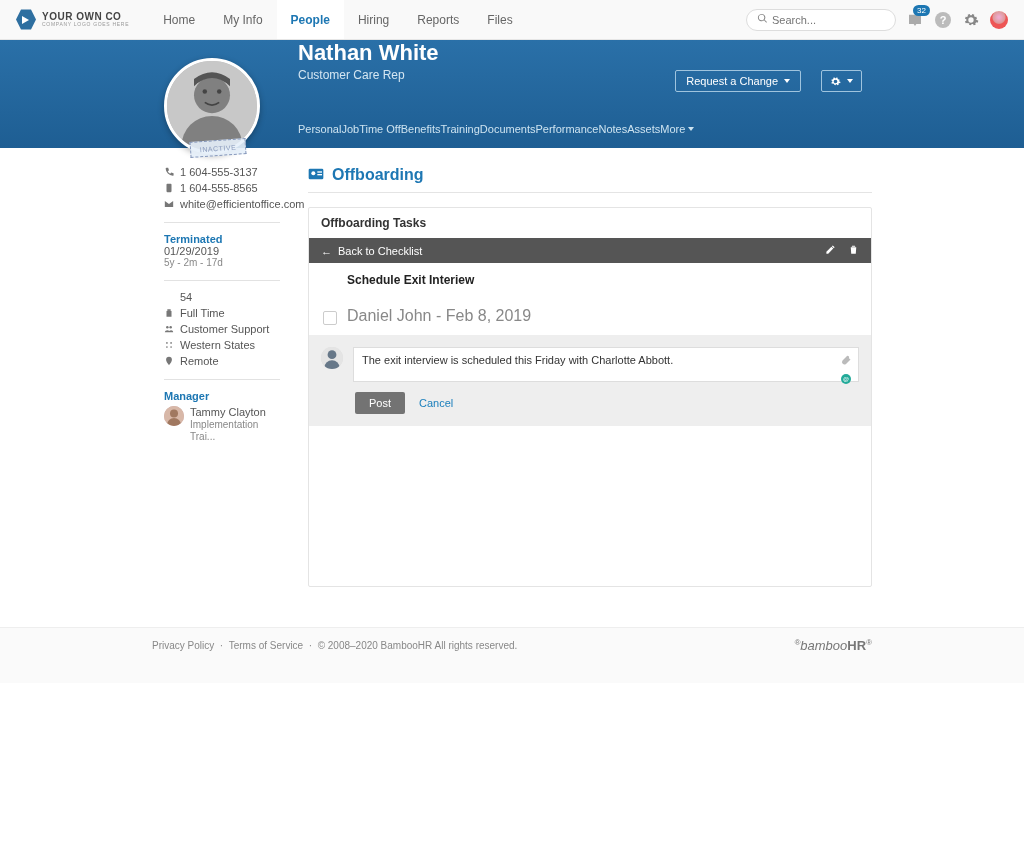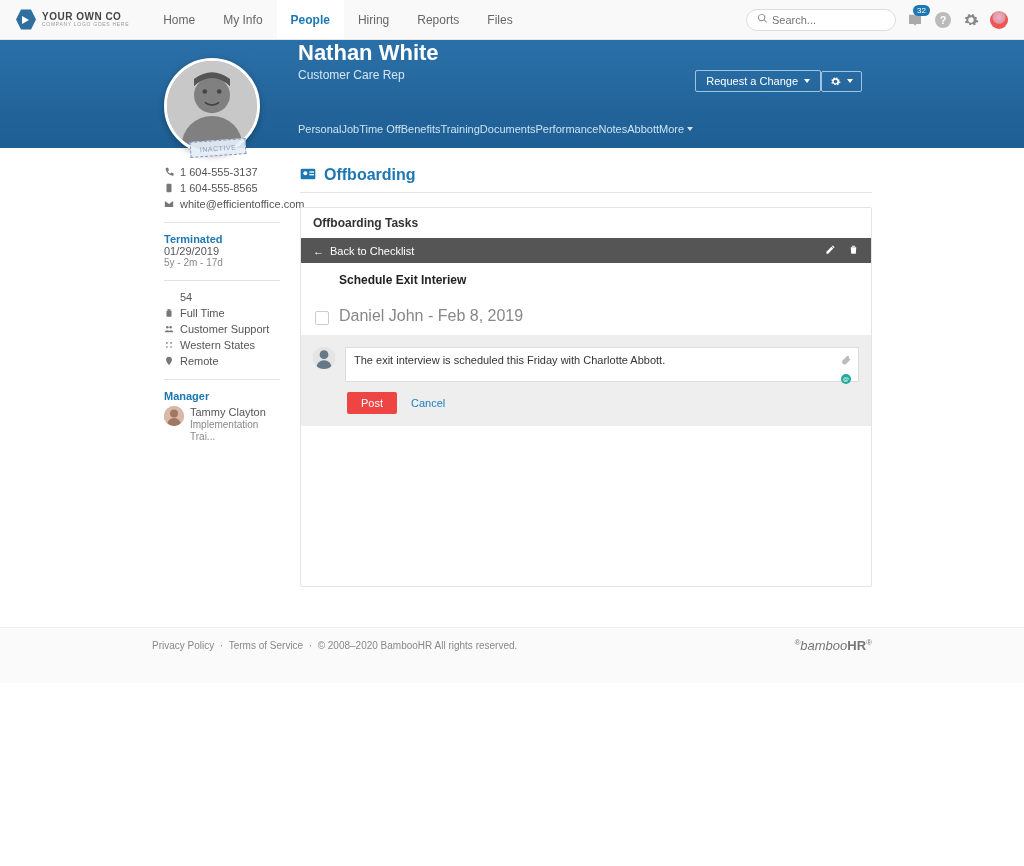--- a/index.html
+++ b/index.html
@@ -30,31 +30,31 @@
   
   .hero { background: linear-gradient(#2a70a8, #1e5e93); height: 108px; position: relative; }
   .hero-inner { max-width: 880px; margin-left: 152px; display:flex; }
   .emp-avatar { position:absolute; left: 164px; top: 18px; width: 96px; height: 96px; border-radius: 50%; border: 3px solid #fff; background: #bbb; overflow:hidden; box-shadow: 0 2px 6px rgba(0,0,0,0.3); }
   .emp-avatar svg { width:100%; height:100%; }
   .stamp { position:absolute; left:190px; top:100px; width:56px; height:16px; border:1px dashed #89b; background:rgba(230,240,250,0.9); transform:rotate(-4deg); font-size:7px; color:#89b; display:flex; align-items:center; justify-content:center; letter-spacing:0.5px; }
   .emp-name-block { margin-left: 146px; color: #fff; }
   .emp-name { font-size: 22px; font-weight: 600; }
   .emp-title { font-size: 12px; color: #d4e6f2; margin-top: 2px; }
 
-  .hero-actions { position:absolute; right:162px; top:30px; display:flex; gap:0;align-items:center; }
+  .hero-actions { position:absolute; right:162px; top:30px; display:flex; gap:20px; }
   .btn-outline { border:1px solid #9fc4de; color:#fff; background:transparent; padding:4px 10px; font-size:11px; border-radius:2px; cursor:pointer; display:flex; align-items:center; gap:6px; }
   .btn-outline.small { padding:4px 8px; }
   .caret { width:0; height:0; border-left:3px solid transparent; border-right:3px solid transparent; border-top:4px solid currentColor; }
 
   .subtabs { position:absolute; bottom:0; left:298px; right:152px; display:flex; height:30px; align-items:center; }
   .subtab { color:#cde3f0; font-size:11px; cursor:pointer; padding-bottom:8px; }
   .subtab.more { display:flex; align-items:center; gap:3px; }
 
   
-  .page { display:flex; padding: 18px 152px 40px 164px; gap: 20px; }
+  .page { display:flex; padding: 18px 152px 40px 164px; gap: 28px; }
   .sidebar { width: 116px; font-size: 11px; color:#555; }
   .side-list { list-style:none; }
   .side-list li { display:flex; align-items:center; gap:6px; margin-bottom: 4px; color:#555; }
   .side-list svg { width:10px; height:10px; fill:#777; flex-shrink:0; }
   .side-divider { border-top:1px solid #e2e2e2; margin:12px 0 10px; }
   .side-label { color:#1d77b3; font-size:11px; font-weight:600; }
   .side-sub { color:#888; font-size:10px; }
   .manager-row { display:flex; gap:6px; margin-top:4px; }
   .manager-ava { width:20px; height:20px; border-radius:50%; background:#caa; flex-shrink:0; overflow:hidden; }
   .manager-ava svg { width:100%; height:100%; }
@@ -81,21 +81,21 @@
   .comment-area { background:#eee; padding:12px; }
   .comment-row { display:flex; gap:10px; align-items:flex-start; }
   .comment-ava { width:22px; height:22px; border-radius:50%; background:#ddd; overflow:hidden; flex-shrink:0; }
   .comment-ava svg { width:100%; height:100%; }
   .comment-box { background:#fff; border:1px solid #ddd; flex:1; position:relative; padding:6px 26px 6px 8px; min-height:30px; }
   .comment-box textarea { border:none; outline:none; resize:none; width:100%; font-size:11px; font-family:inherit; color:#333; height:18px; }
   .comment-box-icons { position:absolute; right:6px; top:6px; display:flex; flex-direction:column; gap:4px; }
   .comment-box-icons svg { width:12px; height:12px; }
 
   .comment-actions { margin:10px 0 0 34px; display:flex; align-items:center; gap:14px; }
-  .btn-post { background:#ef4444; color:#fff; border:none; padding:5px 14px; font-size:11px; border-radius:2px; cursor:pointer; }
+  .btn-post { background:#737373; color:#fff; border:none; padding:5px 14px; font-size:11px; border-radius:2px; cursor:pointer; }
   .link-cancel { color:#1a7fbc; font-size:11px; cursor:pointer; }
 
   .panel-body-fill { height:160px; }
 
   
   .footer { border-top:1px solid #eee; background:#fafafa; padding:10px 152px 30px; display:flex; align-items:center; font-size:10px; color:#888; }
   .footer a { color:#888; text-decoration:none; }
   .footer .brand { margin-left:auto; font-style:italic; color:#777; font-size:13px; }
   .footer .brand b { font-style:normal; font-weight:700; }
 </style>
@@ -178,21 +178,21 @@
   </div>
   <div class="subtabs">
     <div class="subtab">Personal</div>
     <div class="subtab">Job</div>
     <div class="subtab">Time Off</div>
     <div class="subtab">Benefits</div>
     <div class="subtab">Training</div>
     <div class="subtab">Documents</div>
     <div class="subtab">Performance</div>
     <div class="subtab">Notes</div>
-    <div class="subtab">Abbott</div>
+    <div class="subtab">Assets</div>
     <div class="subtab more">
         <span>More</span>
         <span class="caret"></span>
       </div>
   </div>
 </div>
 
 <div class="page">
   <aside class="sidebar">
     <ul class="side-list">

